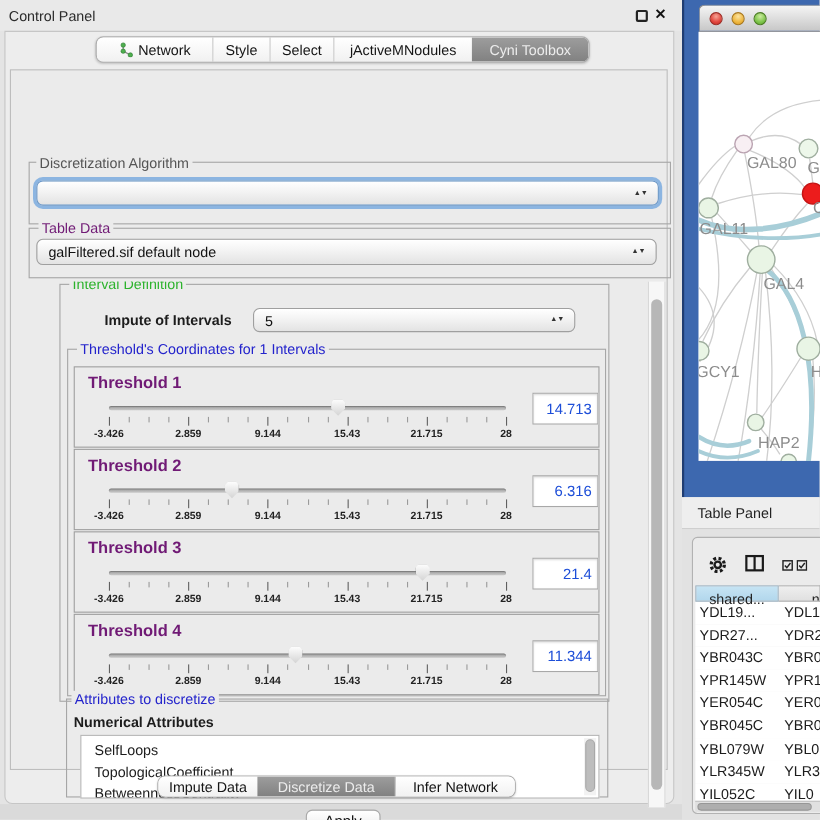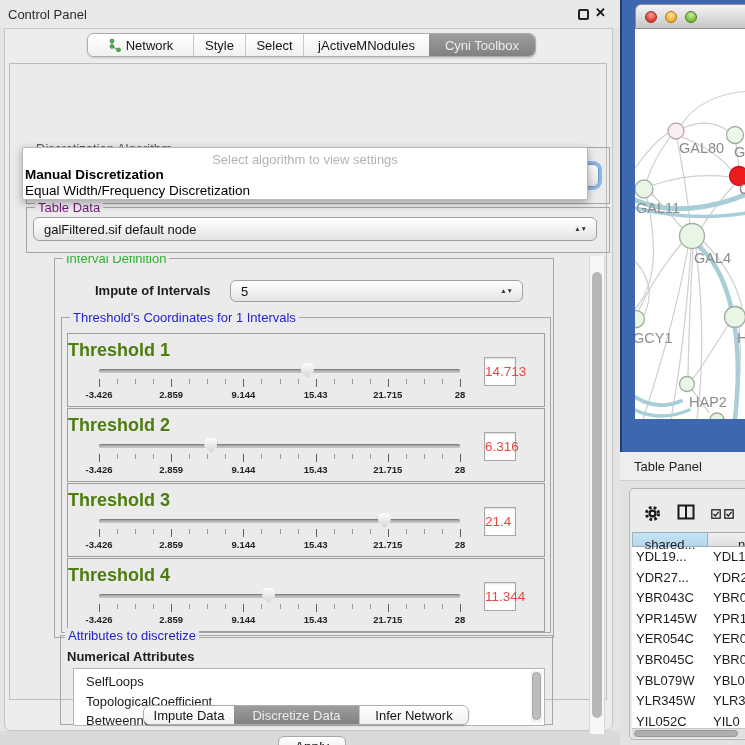--- a/index.html
+++ b/index.html
@@ -70,36 +70,36 @@
 
   #interval-group { left:4px; top:2px; width:500px; height:380px; }
   #num-intervals-label { position:absolute; left:40px; top:24px; font-weight:bold; }
   #num-intervals-combo { left:175px; top:21px; width:293px; height:22px; }
 
   #thr-group { left:6px; top:58px; width:490px; height:316px; border:1px solid #a6a6a6; position:absolute; }
 
   .threshold-panel { position:relative; width:478px; height:74px; margin:0 0 1px 5px;
                      border:1px solid #9f9f9f; background:#ebebeb; }
   .threshold-panel:first-of-type { margin-top:15px; }
-  .thr-label { position:absolute; left:0; top:6px; font-weight:bold; font-size:18px; color:#4d7c0f; }
+  .thr-label { position:absolute; left:12px; top:6px; font-weight:bold; font-size:15px; color:#701a75; }
   .track { position:absolute; left:31px; top:35px; width:361px; height:4px; border-radius:2px;
            background:linear-gradient(#9e9e9e,#c9c9c9); box-shadow:inset 0 1px 1px rgba(0,0,0,.25); }
   .thumb { position:absolute; top:29px; width:13px; height:15px;
            background:linear-gradient(#fdfdfd,#d4d4d4);
            clip-path:polygon(22% 0,78% 0,100% 22%,100% 55%,50% 100%,0 55%,0 22%);
            filter:drop-shadow(0 0 1px rgba(0,0,0,.55)); }
   .ticks { position:absolute; left:31px; top:45px; width:361px; height:9px; }
   .tick { position:absolute; top:0; width:1px; height:5px; background:#9a9a9a; }
   .tick.major { height:8px; background:#606060; }
   .tick-labels { position:absolute; left:31px; top:55px; width:361px; height:12px; }
   .tick-labels span { position:absolute; transform:translateX(-50%); font-size:9.5px;
                       font-weight:bold; color:#222; white-space:nowrap; }
-  .thr-field { position:absolute; left:416px; top:23px; width:32px; height:29px; background:#fff;
+  .thr-field { position:absolute; left:416px; top:23px; width:60px; height:29px; background:#fff;
                border:1px solid #a8a8a8; box-shadow:inset 0 1px 2px rgba(0,0,0,.15);
-               font-size:13.5px; text-align:right; padding:6px 5px 0 0; color:#ef4444; }
+               font-size:13.5px; text-align:right; padding:6px 5px 0 0; color:#1d4ed8; }
 
   #attr-group { left:10px; top:379px; width:493px; height:90px; }
   #numattr-label { position:absolute; left:6px; top:13px; font-weight:bold; }
   #attr-list { position:absolute; left:12px; top:32px; width:472px; height:58px; background:#fff;
                border:1px solid #b4b4b4; overflow:hidden; padding:3px 0 0 12px; line-height:19.5px; font-size:13px; }
   #attr-vscroll { position:absolute; right:2px; top:2px; width:11px; height:52px; background:#f2f2f2; }
   #attr-vscroll .sb-thumb { position:absolute; left:1px; top:1px; width:9px; height:48px;
                background:#bdbdbd; border:1px solid #a8a8a8; border-radius:5px; }
 
   #apply-button { left:268px; top:672px; width:68px; height:22px; border:1px solid #a9a9a9;
@@ -192,25 +192,20 @@
   </div>
 
   <div class="group" id="tabledata-group">
     <span class="group-title">Table Data</span>
     <div class="aqua-combo" id="tabledata-combo">
       <span>galFiltered.sif default node</span>
       <span class="stepper">▲▼</span>
     </div>
   </div>
 
-  <div class="abs" id="popup">
-    <div id="popup-hint">Select algorithm to view settings</div>
-    <div class="popup-item" id="popup-item-0">Manual Discretization</div>
-    <div class="popup-item" id="popup-item-1">Equal Width/Frequency Discretization</div>
-  </div>
 
   <div class="abs" id="settings-viewport">
 
     <div class="group" id="interval-group">
       <span class="group-title gt-green">Interval Definition</span>
       <span id="num-intervals-label">Impute of Intervals</span>
       <div class="aqua-combo" id="num-intervals-combo">
         <span>5</span>
         <span class="stepper">▲▼</span>
       </div>

